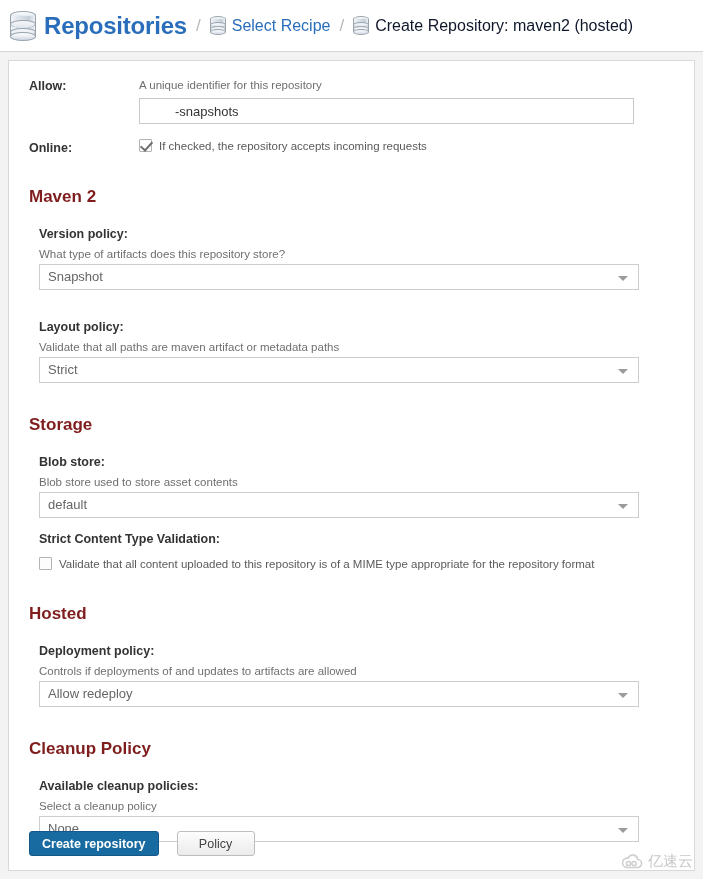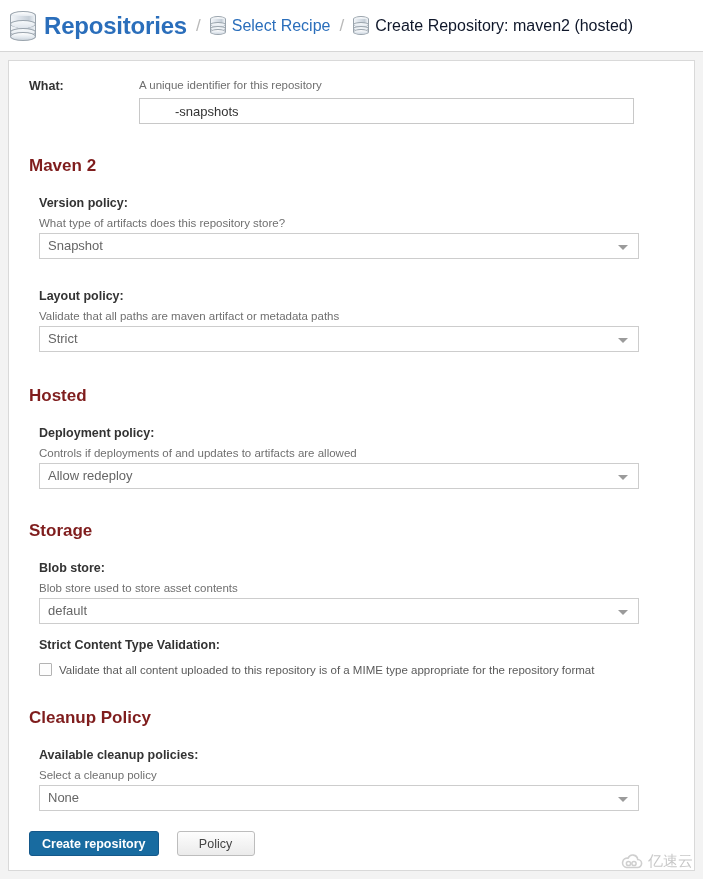--- a/index.html
+++ b/index.html
@@ -288,27 +288,36 @@
     <span class="crumb-current">Create Repository: maven2 (hosted)</span>
   </div>
 
 </div>
 
 <div class="page">
   <div class="panel">
     <div class="panel-inner">
 
       <div class="row" style="margin-top:6px;">
-        <div class="row-label">What:</div>
+        <div class="row-label">Allow:</div>
         <div class="row-body">
           <div class="help">A unique identifier for this repository</div>
           <input class="text-input" type="text" value="-snapshots" style="">
         </div>
       </div>
 
+      <div class="row" style="margin-top:15px;">
+        <div class="row-label">Online:</div>
+        <div class="row-body">
+          <div class="check-line">
+            <span class="cbox checked"></span>
+            <span class="check-text">If checked, the repository accepts incoming requests</span>
+          </div>
+        </div>
+      </div>
 
       <div class="section" style="margin-top:32px;">
         <h2 class="section-title">Maven 2</h2>
 
         <div class="field" style="margin-top:20px;">
           <div class="field-label">Version policy:</div>
           <div class="field-help">What type of artifacts does this repository store?</div>
           <div class="select">
             <div class="val">Snapshot</div>
             <span class="arrow"></span>
@@ -318,50 +327,50 @@
         <div class="field" style="margin-top:30px;">
           <div class="field-label">Layout policy:</div>
           <div class="field-help">Validate that all paths are maven artifact or metadata paths</div>
           <div class="select">
             <div class="val">Strict</div>
             <span class="arrow"></span>
           </div>
         </div>
       </div>
 
+      <div class="section" style="margin-top:32px;">
+        <h2 class="section-title">Storage</h2>
+
+        <div class="field" style="margin-top:20px;">
+          <div class="field-label">Blob store:</div>
+          <div class="field-help">Blob store used to store asset contents</div>
+          <div class="select">
+            <div class="val">default</div>
+            <span class="arrow"></span>
+          </div>
+        </div>
+
+        <div class="field" style="margin-top:14px;">
+          <div class="field-label">Strict Content Type Validation:</div>
+          <div class="check-line" style="margin-top:11px;">
+            <span class="cbox"></span>
+            <span class="check-text">Validate that all content uploaded to this repository is of a MIME type appropriate for the repository format</span>
+          </div>
+        </div>
+      </div>
+
       <div class="section" style="margin-top:34px;">
         <h2 class="section-title">Hosted</h2>
 
         <div class="field" style="margin-top:20px;">
           <div class="field-label">Deployment policy:</div>
           <div class="field-help">Controls if deployments of and updates to artifacts are allowed</div>
           <div class="select">
             <div class="val">Allow redeploy</div>
             <span class="arrow"></span>
-          </div>
-        </div>
-      </div>
-
-      <div class="section" style="margin-top:32px;">
-        <h2 class="section-title">Storage</h2>
-
-        <div class="field" style="margin-top:20px;">
-          <div class="field-label">Blob store:</div>
-          <div class="field-help">Blob store used to store asset contents</div>
-          <div class="select">
-            <div class="val">default</div>
-            <span class="arrow"></span>
-          </div>
-        </div>
-
-        <div class="field" style="margin-top:14px;">
-          <div class="field-label">Strict Content Type Validation:</div>
-          <div class="check-line" style="margin-top:11px;">
-            <span class="cbox"></span>
-            <span class="check-text">Validate that all content uploaded to this repository is of a MIME type appropriate for the repository format</span>
           </div>
         </div>
       </div>
 
       <div class="section" style="margin-top:32px;">
         <h2 class="section-title">Cleanup Policy</h2>
 
         <div class="field" style="margin-top:20px;">
           <div class="field-label">Available cleanup policies:</div>
           <div class="field-help">Select a cleanup policy</div>

